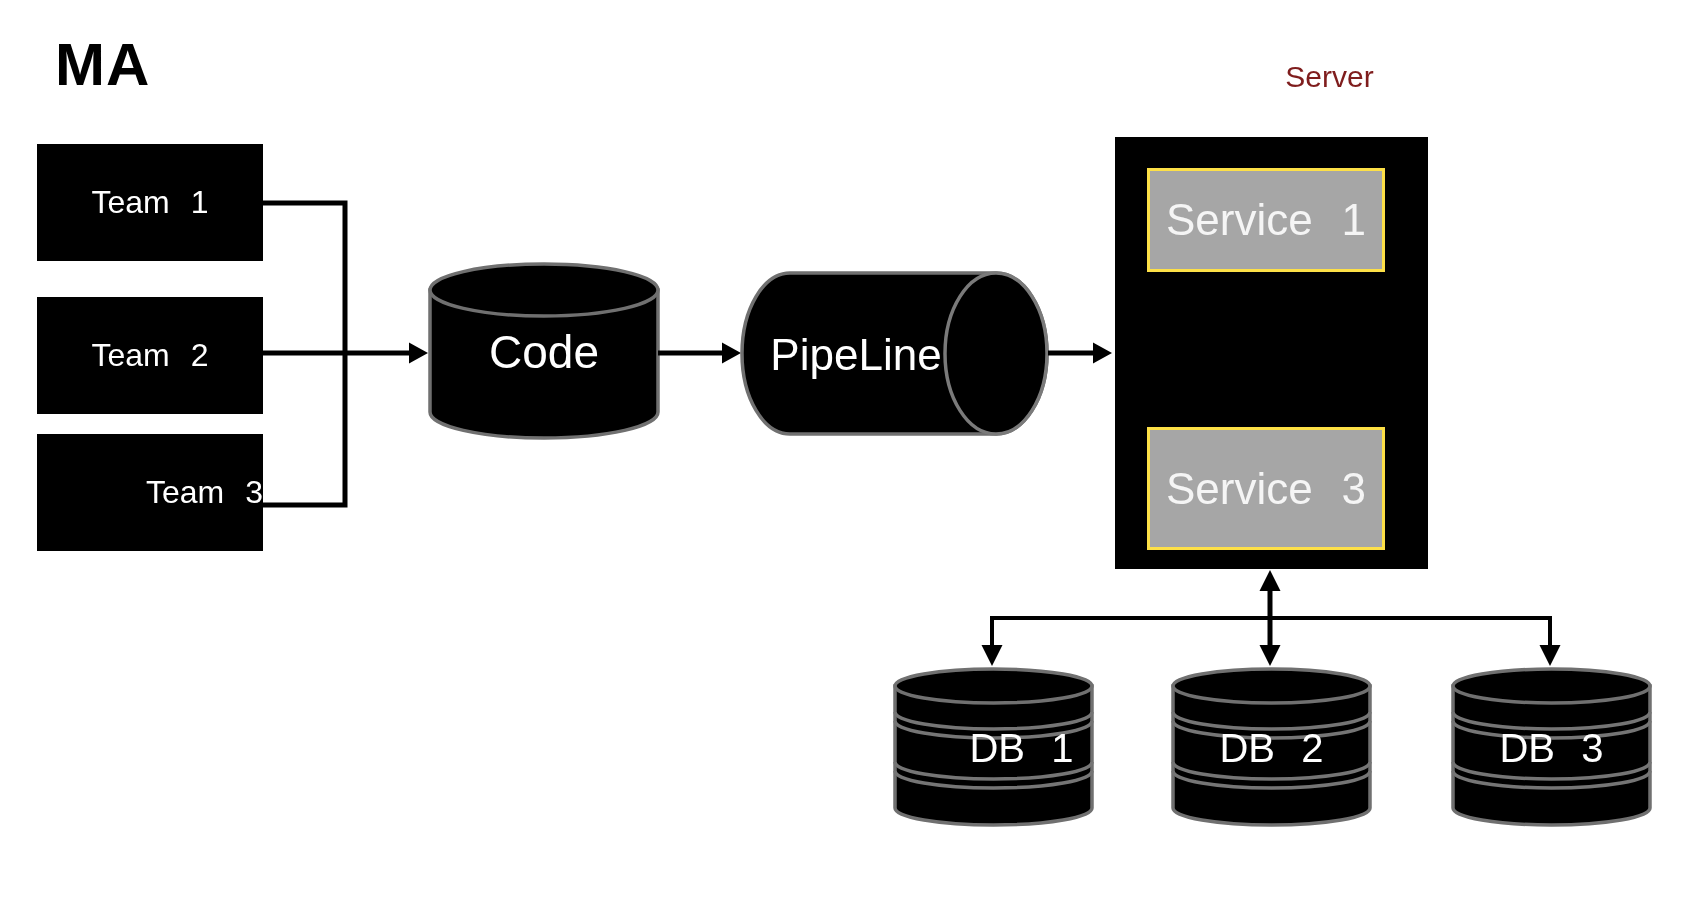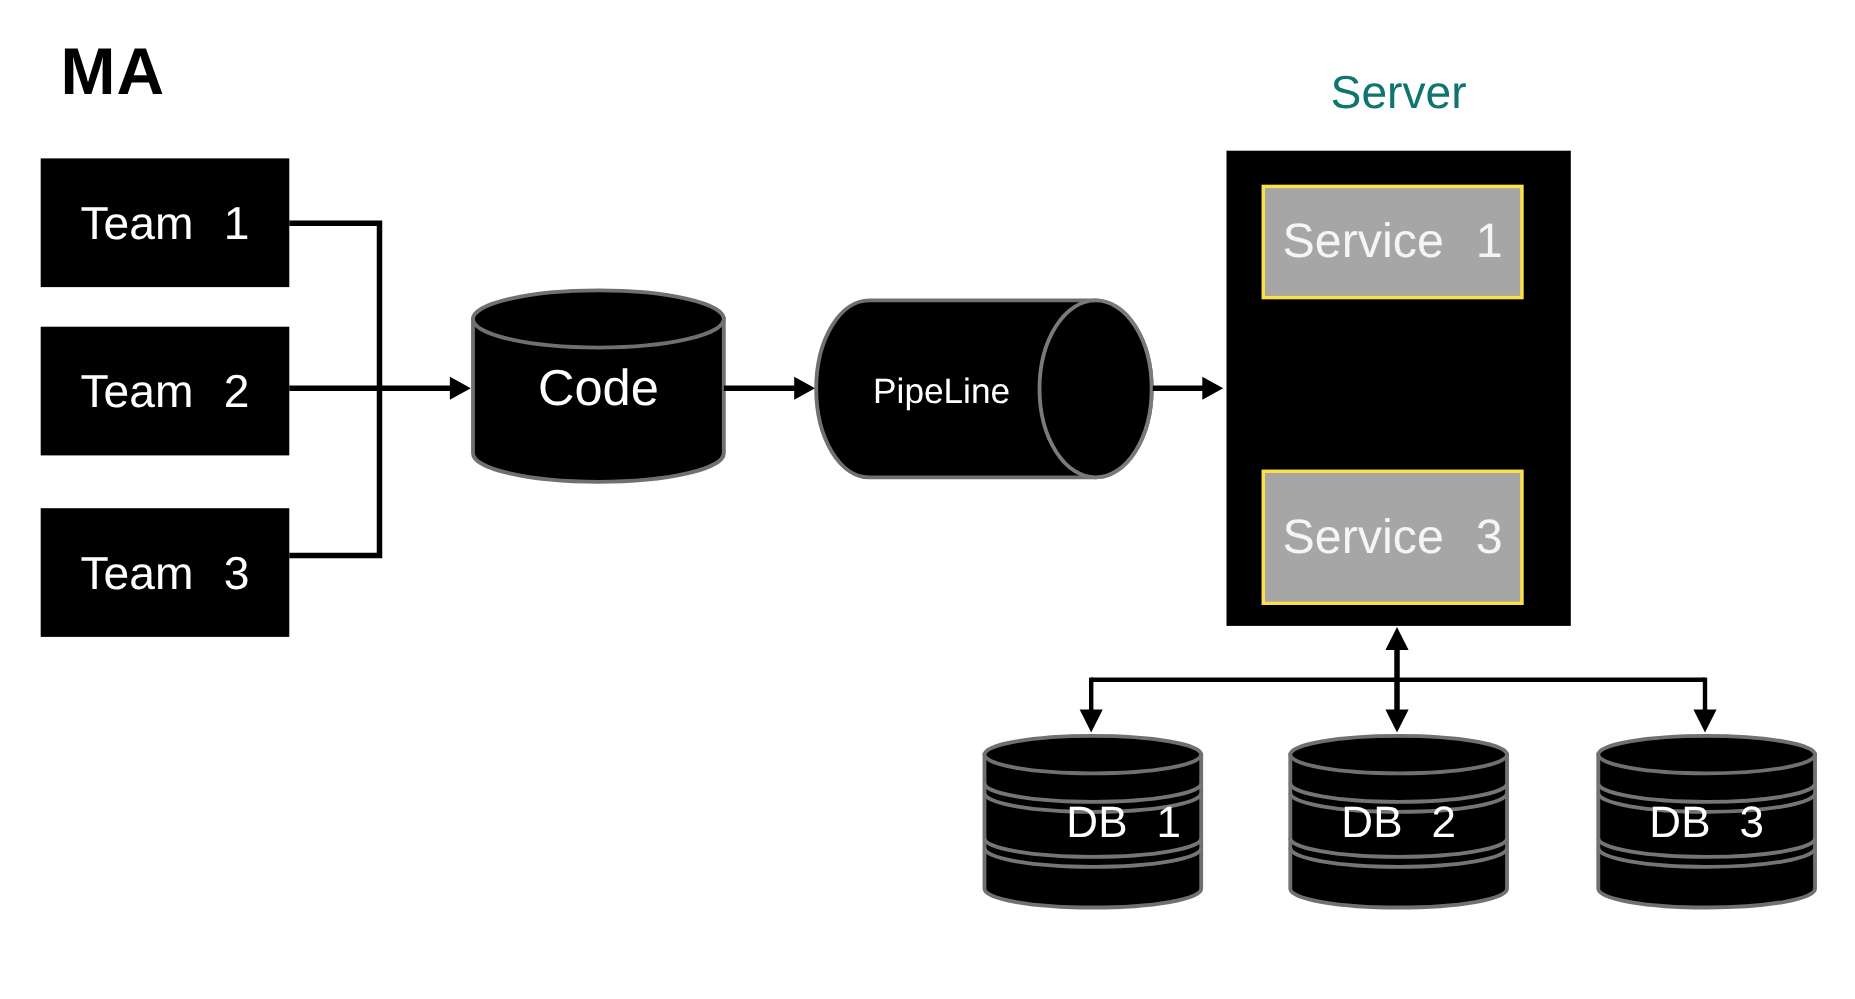--- a/index.html
+++ b/index.html
@@ -15,38 +15,38 @@
     left: 55px; top: 30px;
     font-size: 60px; font-weight: 700; color: #000;
     letter-spacing: 1px;
   }
   .team-box {
     left: 37px; width: 226px; height: 117px;
     background: #000;
     display: flex; align-items: center; justify-content: center;
   }
   .shape-label {
-    color: #fff; font-size: 42px; font-weight: 400;
+    color: #fff; font-size: 32px; font-weight: 400;
     word-spacing: 0.38em; white-space: nowrap;
   }
   #team-1 { top: 144px; }
   #team-2 { top: 297px; }
-  #team-3 { top: 462px; }
+  #team-3 { top: 434px; justify-content: flex-end; }
   #conn-svg { left: 0; top: 0; width: 1686px; height: 908px; }
   #code-label {
     left: 430px; top: 322px; width: 228px; height: 60px;
     line-height: 60px; text-align: center; font-size: 46px;
   }
   #pipeline-label {
     left: 744px; top: 325px; width: 224px; height: 60px;
-    line-height: 60px; text-align: center; font-size: 32px;
+    line-height: 60px; text-align: center; font-size: 44px;
   }
   #server-title {
-    left: 1115px; top: 60px; width: 313px;
-    text-align: center; font-size: 42px; color: #0f766e;
+    left: 1173px; top: 60px; width: 313px;
+    text-align: center; font-size: 30px; color: #7f1d1d;
   }
   #server-box {
     left: 1115px; top: 137px; width: 313px; height: 432px;
     background: #000;
   }
   .service-box {
     position: absolute; left: 32px; width: 238px; height: 104px;
     background: #a6a6a6; border: 3px solid #fde047;
     box-sizing: border-box;
     display: flex; align-items: center; justify-content: center;

